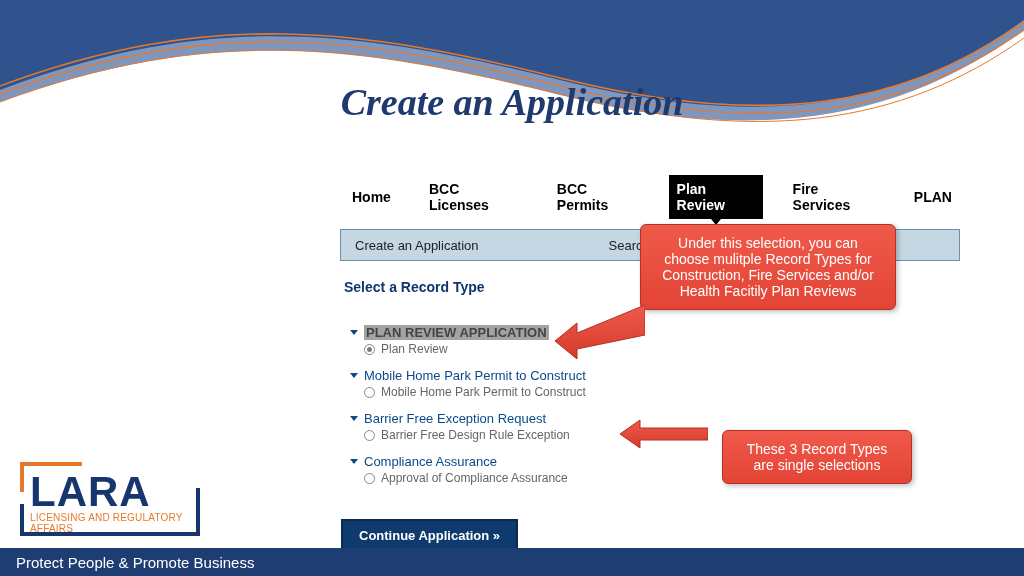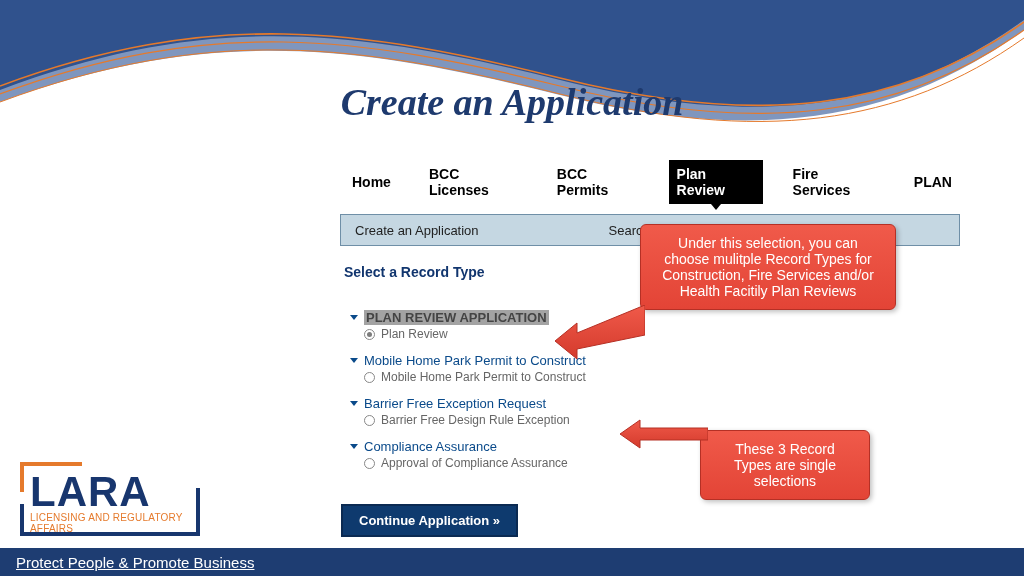--- a/index.html
+++ b/index.html
@@ -5,21 +5,21 @@
   * { margin: 0; padding: 0; box-sizing: border-box; }
   body { width: 1024px; height: 576px; overflow: hidden; font-family: Arial, sans-serif; background: #fff; position: relative; }
 
   
   .wave-wrap { position: absolute; top: 0; left: 0; width: 1024px; height: 120px; pointer-events: none; }
 
   
   .slide-title { position: absolute; top: 80px; left: 0; width: 100%; text-align: center; font-family: "Times New Roman", serif; font-style: italic; font-weight: 700; font-size: 38px; color: #1e3a6e; }
 
   
-  .panel { position: absolute; top: 160px; left: 340px; width: 620px; }
+  .panel { position: absolute; top: 175px; left: 340px; width: 620px; }
 
   
   .tabs { display: flex; gap: 22px; align-items: center; padding-left: 4px; }
   .tab { font-size: 14px; font-weight: 700; color: #000; padding: 6px 8px; cursor: pointer; }
   .tab.active { background: #000; color: #fff; position: relative; }
   .tab.active::after { content: ""; position: absolute; left: 50%; bottom: -6px; margin-left: -5px; border-left: 5px solid transparent; border-right: 5px solid transparent; border-top: 6px solid #000; }
 
   
   .subbar { margin-top: 10px; background: #c5d7e2; border: 1px solid #6f8fa7; height: 32px; display: flex; align-items: center; padding-left: 14px; gap: 130px; font-size: 13px; color: #222; }
   .subbar span { cursor: pointer; }
@@ -36,38 +36,38 @@
   .option { display: flex; align-items: center; gap: 6px; margin-left: 14px; margin-top: 2px; font-size: 12px; color: #666; }
   .radio { width: 11px; height: 11px; border: 1px solid #888; border-radius: 50%; position: relative; }
   .radio.selected::after { content: ""; position: absolute; top: 2px; left: 2px; width: 5px; height: 5px; background: #7d7d7d; border-radius: 50%; }
 
   
   .continue-btn { margin-top: 22px; margin-left: 1px; background: #0e3a6e; border: 2px solid #0b2a52; color: #fff; font-size: 13px; font-weight: 700; padding: 7px 16px; cursor: pointer; }
 
   
   .callout { position: absolute; background: linear-gradient(#f05a4a, #e34436); border: 1px solid #b53025; border-radius: 6px; color: #fff; font-size: 14px; text-align: center; padding: 10px 14px; box-shadow: 2px 2px 5px rgba(0,0,0,.25); }
   #callout1 { top: 224px; left: 640px; width: 256px; }
-  #callout2 { top: 430px; left: 700px; width: 170px; }
+  #callout2 { top: 430px; left: 722px; width: 190px; }
 
   .arrow1 { position: absolute; top: 305px; left: 555px; width: 90px; height: 55px; }
   .arrow2 { position: absolute; top: 418px; left: 620px; width: 88px; height: 32px; }
 
   
   .logo-wrap { position: absolute; left: 20px; bottom: 40px; width: 180px; }
   .logo-frame { position: relative; padding: 6px 10px 2px 10px; }
   .logo-text { font-family: Liberation Sans, sans-serif; font-weight: 800; font-size: 42px; color: #18366e; letter-spacing: 1px; }
   .logo-sub { font-size: 10px; color: #e57a2c; font-weight: 400; margin-top: -4px; letter-spacing: .2px; }
   .logo-border-top { position: absolute; top: 0; left: 0; width: 62px; height: 4px; background: #e57a2c; }
   .logo-border-left-upper { position: absolute; top: 0; left: 0; width: 4px; height: 30px; background: #e57a2c; }
   .logo-border-left-lower { position: absolute; bottom: 0; left: 0; width: 4px; height: 32px; background: #18366e; }
   .logo-border-bottom { position: absolute; bottom: 0; left: 0; width: 100%; height: 4px; background: #18366e; }
   .logo-border-right { position: absolute; top: 26px; right: 0; width: 4px; height: calc(100% - 26px); background: #18366e; }
 
   
-  .footer { position: absolute; bottom: 0; left: 0; width: 100%; height: 28px; background: #1e3d72; color: #fff; font-size: 15px; display: flex; align-items: center; padding-left: 16px; text-decoration: underline; }
+  .footer { position: absolute; bottom: 0; left: 0; width: 100%; height: 28px; background: #1e3d72; color: #fff; font-size: 15px; display: flex; align-items: center; padding-left: 16px; }
 </style>
 </head>
 <body>
 
 <div class="wave-wrap">
 <svg viewBox="0 0 1024 170" width="1024" height="170">
   <path d="M0 0 H1024 V20 C900 110 760 130 560 80 C360 30 210 10 0 90 Z" fill="#1e3d72"></path>
   <path d="M0 0 H1024 V30 C900 120 760 145 560 95 C360 45 210 25 0 102 Z" fill="#3b5e9b" opacity=".65"></path>
   <path d="M0 86 C210 8 360 28 560 78 C760 128 900 110 1024 22" fill="none" stroke="#e57a2c" stroke-width="1.6"></path>
   <path d="M0 94 C210 16 360 36 560 86 C760 136 900 118 1024 30" fill="none" stroke="#e57a2c" stroke-width="1.2"></path>

